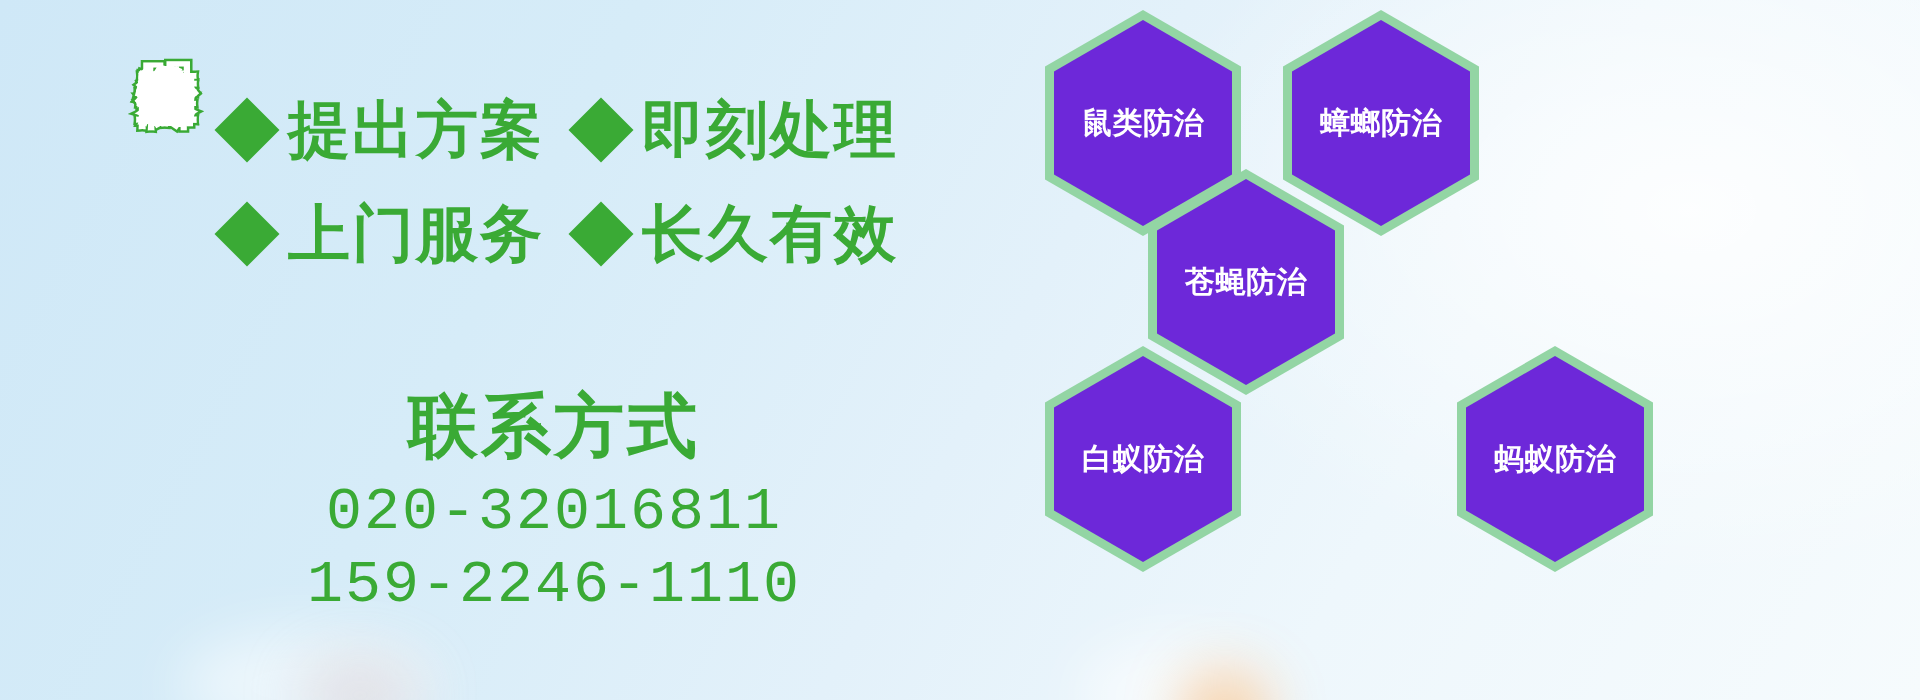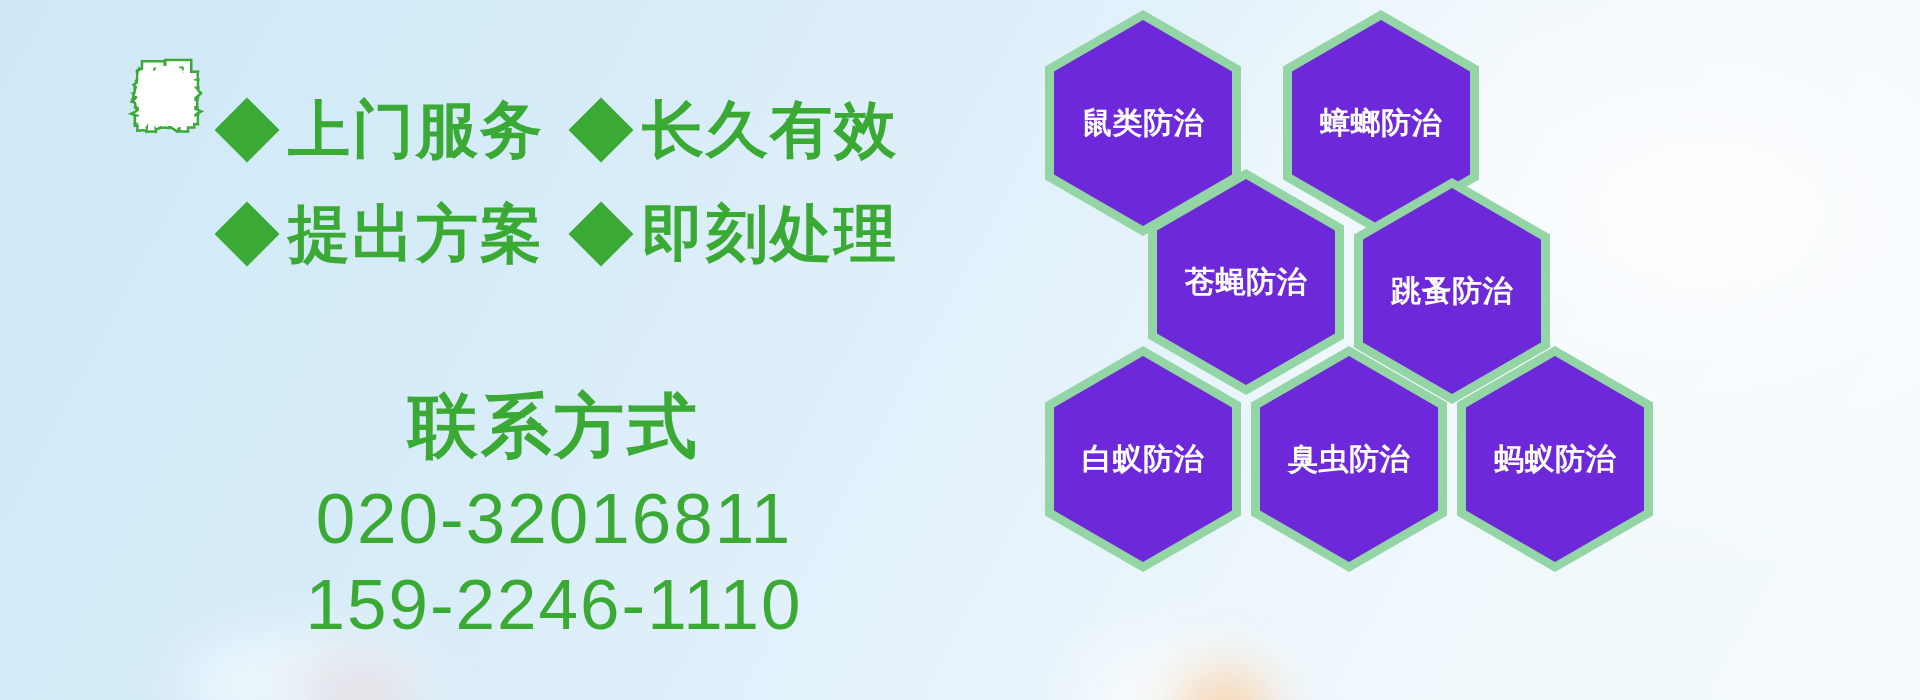--- a/index.html
+++ b/index.html
@@ -69,22 +69,22 @@
     position:absolute;left:224px;top:390px;width:660px;
     text-align:center;
     color:#3aaa35;
     font-family:"DejaVu Sans","Liberation Sans",sans-serif;
   }
   #contact-heading{
     font-weight:bold;font-size:70px;line-height:1.05;letter-spacing:3px;
     margin-bottom:12px;
   }
   .phone{
-    font-weight:normal;font-size:71px;line-height:1.22;letter-spacing:2px;
-    font-family:Liberation Sans, sans-serif;
+    font-weight:normal;font-size:60px;line-height:1.22;letter-spacing:2px;
+    font-family:Liberation Mono, monospace;
   }
 
   
   #honeycomb{
     position:absolute;left:1055px;top:0px;width:600px;height:700px;
   }
   .hex{
     position:absolute;
     width:196px;height:226px;
     display:flex;align-items:center;justify-content:center;
@@ -129,30 +129,30 @@
   <div class="blob blob-b"></div>
   <div class="blob blob-c"></div>
   <div class="blob blob-d"></div>
 
   <div id="vertical-title">专业有害生物防治服务</div>
 
   <div id="features">
 
     <div class="feature-row">
       <span class="diamond-icon"></span>
-      <span class="feature-text">上门服务</span>
+      <span class="feature-text">提出方案</span>
       <span class="diamond-icon"></span>
-      <span class="feature-text">长久有效</span>
+      <span class="feature-text">即刻处理</span>
     </div>
 
     <div class="feature-row">
       <span class="diamond-icon"></span>
-      <span class="feature-text">提出方案</span>
+      <span class="feature-text">上门服务</span>
       <span class="diamond-icon"></span>
-      <span class="feature-text">即刻处理</span>
+      <span class="feature-text">长久有效</span>
     </div>
 
   </div>
 
   <div id="contact">
     <div id="contact-heading">联系方式</div>
     <div class="phone">020-32016811</div>
     <div class="phone">159-2246-1110</div>
   </div>
 
@@ -170,37 +170,27 @@
       </div>
     </div>
 
 
     <div class="hex r2c1">
       <div class="hex-inner">
         <span class="hex-label">苍蝇防治</span>
       </div>
     </div>
 
-    <div class="hex r2c2">
-      <div class="hex-inner">
-        <span class="hex-label">跳蚤防治</span>
-      </div>
-    </div>
 
     <div class="hex r3c1">
       <div class="hex-inner">
         <span class="hex-label">白蚁防治</span>
       </div>
     </div>
 
-    <div class="hex r3c2">
-      <div class="hex-inner">
-        <span class="hex-label">臭虫防治</span>
-      </div>
-    </div>
 
     <div class="hex r3c3">
       <div class="hex-inner">
         <span class="hex-label">蚂蚁防治</span>
       </div>
     </div>
 
   </div>
 
 </div>

